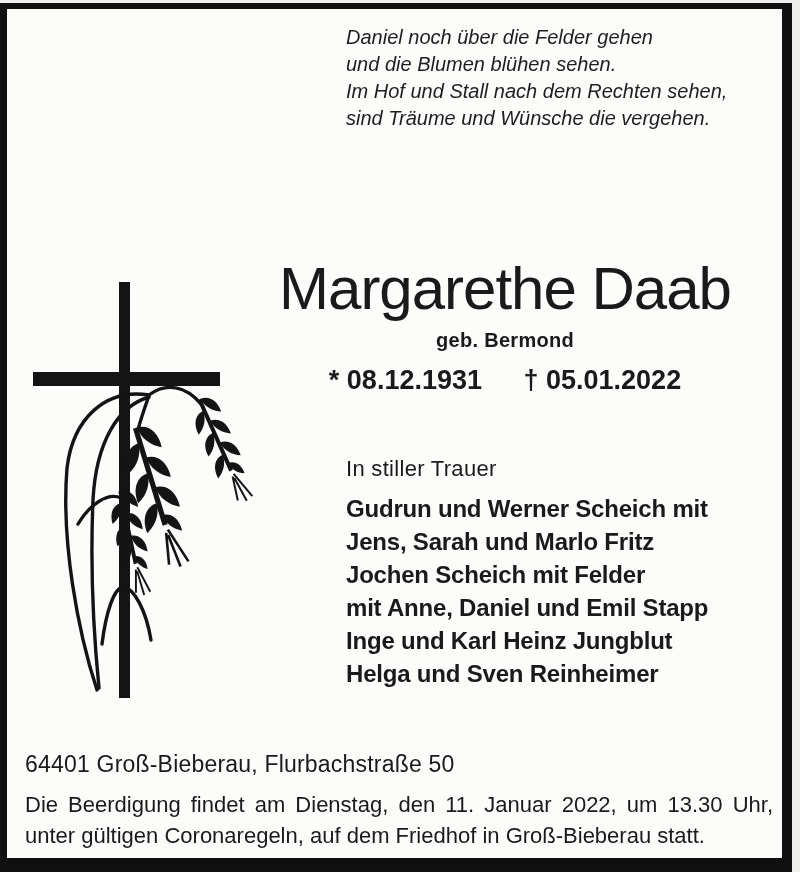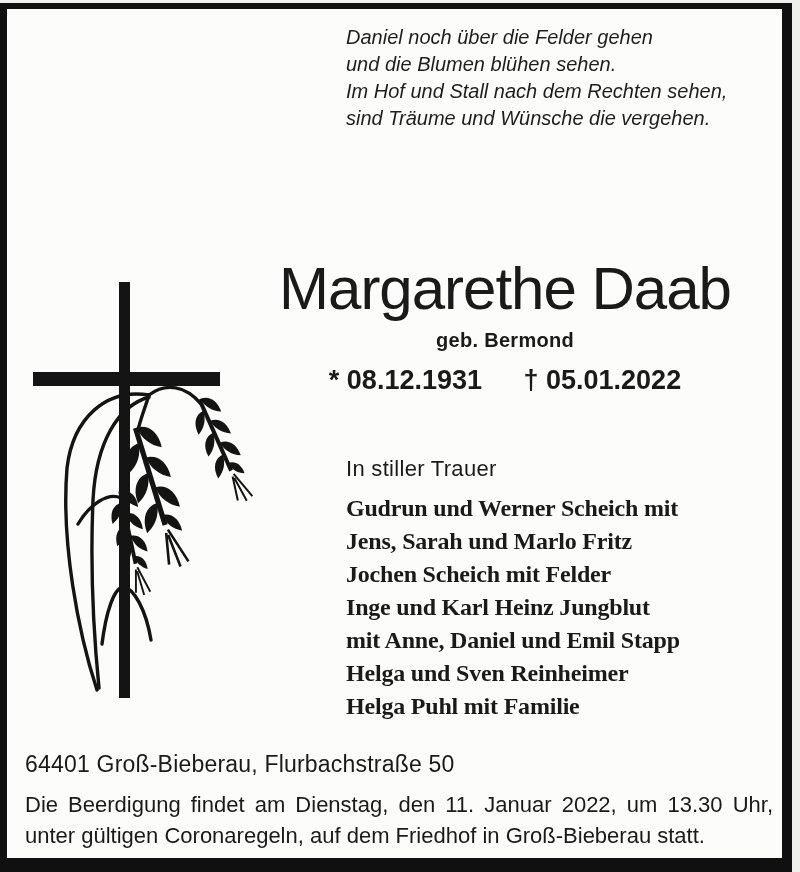--- a/index.html
+++ b/index.html
@@ -41,21 +41,20 @@
   }
   .maiden{font-size:20px;font-weight:bold;margin-top:9px;letter-spacing:.3px;}
   .dates{font-size:27px;font-weight:bold;margin-top:13px;white-space:nowrap;}
   .dates .death{margin-left:34px;}
 
   .mourning-intro{position:absolute;left:346px;top:456px;font-size:22px;letter-spacing:.3px;}
   .mourners{
     position:absolute;left:346px;top:492px;
     font-size:24px;font-weight:bold;line-height:33px;letter-spacing:-.2px;
     white-space:nowrap;
-    font-family:Liberation Serif, serif;
   }
 
   .address{position:absolute;left:25px;top:751px;font-size:23px;letter-spacing:.2px;}
   .funeral{
     position:absolute;left:25px;top:789px;width:748px;
     font-size:22px;line-height:31px;
   }
 
   .illustration{position:absolute;left:18px;top:272px;width:240px;height:440px;}
   .illustration svg{display:block;width:240px;height:440px;}
@@ -124,24 +123,23 @@
         <span class="birth">* 08.12.1931</span>
         <span class="death">† 05.01.2022</span>
       </div>
     </div>
 
     <div class="mourning-intro">In stiller Trauer</div>
     <div class="mourners">
       <div>Gudrun und Werner Scheich mit</div>
       <div>Jens, Sarah und Marlo Fritz</div>
       <div>Jochen Scheich mit Felder</div>
+      <div>mit Anne, Daniel und Emil Stapp</div>
       <div>Inge und Karl Heinz Jungblut</div>
-      <div>mit Anne, Daniel und Emil Stapp</div>
       <div>Helga und Sven Reinheimer</div>
-      <div>Helga Puhl mit Familie</div>
     </div>
 
     <div class="address">64401 Groß-Bieberau, Flurbachstraße 50</div>
 
     <div class="funeral">
       <div class="just">Die Beerdigung findet am Dienstag, den 11. Januar 2022, um 13.30 Uhr,</div>
       <div>unter gültigen Coronaregeln, auf dem Friedhof in Groß-Bieberau statt.</div>
     </div>
 
   </div>

